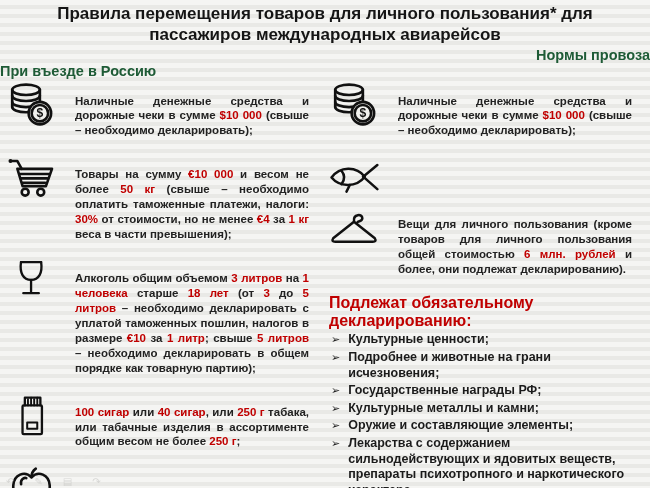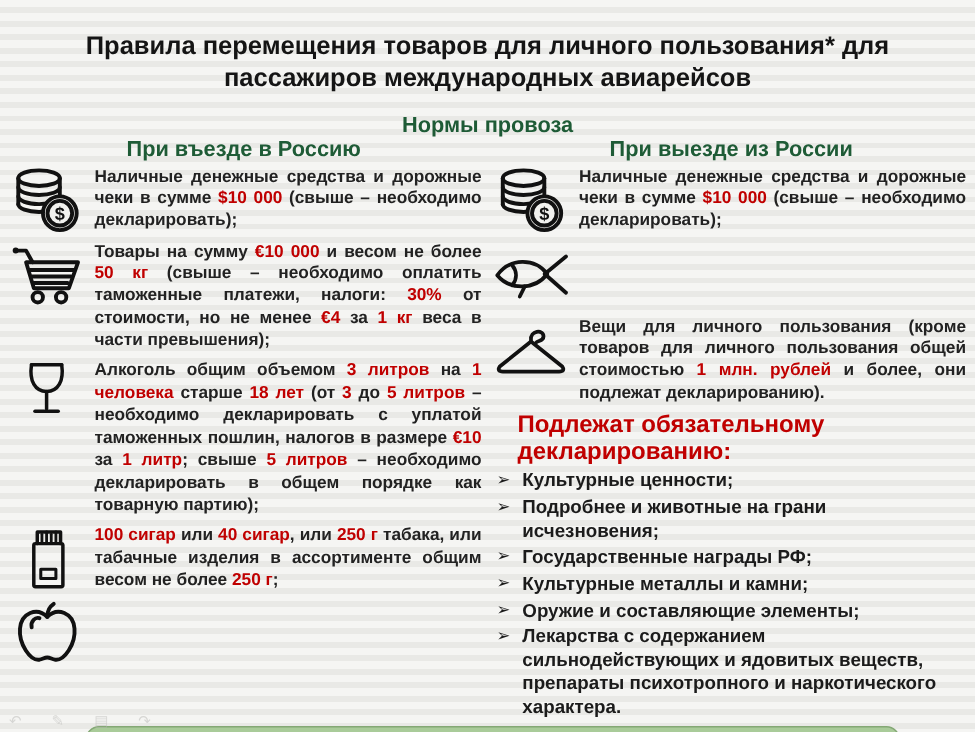--- a/index.html
+++ b/index.html
@@ -5,32 +5,32 @@
   html,body{margin:0;padding:0;}
   body{
     width:650px;height:488px;overflow:hidden;
     font-family:"Liberation Sans","DejaVu Sans",sans-serif;
     font-weight:bold;color:#1d1d1b;
   }
   .page{
     width:650px;height:488px;position:relative;overflow:hidden;
     background:repeating-linear-gradient(to bottom,#f5f5f3 0px,#f5f5f3 5px,#e9e9e6 5px,#e9e9e6 9px);
   }
-  .title{font-size:17px;text-align:center;line-height:1.25;padding:20px 26px 0;color:#151515;}
-  .subtitle{font-size:14.5px;text-align:center;color:#1E5B36;margin-top:13px;}
+  .title{font-size:17px;text-align:center;line-height:1.25;padding:3px 26px 0;color:#151515;}
+  .subtitle{font-size:14.5px;text-align:right;color:#1E5B36;margin-top:1px;}
   .col-headers{display:flex;}
-  .col-headers .ch{flex:1;text-align:center;font-size:14.5px;color:#1E5B36;}
+  .col-headers .ch{flex:1;text-align:left;font-size:14.5px;color:#1E5B36;}
   .columns{display:flex;gap:8px;padding:3px 6px 0 6px;}
   .col{flex:1;min-width:0;}
   .item{display:flex;gap:7px;margin-bottom:5px;}
   .icon{flex:0 0 50px;display:flex;justify-content:center;align-items:flex-start;}
   .icon svg{height:45px;max-width:50px;}
-  .txt{margin:0;font-size:11.5px;line-height:1.3;text-align:justify;color:#222;}
+  .txt{margin:12px;font-size:11.5px;line-height:1.3;text-align:justify;color:#222;}
   .red{color:#C00000;}
-  .declare-heading{font-size:16px;color:#C00000;margin:3px 0 3px 16px;line-height:1.1;}
+  .declare-heading{font-size:16px;color:#C00000;margin:3px 0 3px 0;line-height:1.1;}
   .declare-list{list-style:none;margin:0;padding:0 0 0 2px;font-size:12.5px;}
   .declare-list li{display:flex;gap:8px;margin-bottom:2px;line-height:1.25;color:#1b1b1b;}
   .bullet{flex:0 0 auto;font-size:11px;padding-top:1px;}
   .banner{
     display:flex;align-items:center;margin:2px 50px 0 57px;
     background:#A9CB99;border:1px solid #84A875;border-radius:9px;
     padding:4px 7px;min-height:46px;box-sizing:border-box;
   }
   .banner-text{flex:1;font-size:14px;text-align:center;line-height:1.3;color:#131313;padding:0 4px;}
   .qr{flex:0 0 46px;height:46px;background:#fff;padding:1px;margin-left:4px;box-sizing:border-box;}
@@ -41,21 +41,20 @@
 </head>
 <body>
 
 <div class="page">
 
   <div class="title">Правила перемещения товаров для личного пользования* для пассажиров международных авиарейсов</div>
   <div class="subtitle">Нормы провоза</div>
 
   <div class="col-headers">
     <div class="ch">При въезде в Россию</div>
-    <div class="ch">При выезде из России</div>
   </div>
 
   <div class="columns">
     <section class="col" id="left-col">
         <div class="item">
           <span class="icon">
             <svg viewBox="0 0 56 52" fill="none" stroke="#111" stroke-width="3" stroke-linecap="round" stroke-linejoin="round">
       <ellipse cx="22" cy="9" rx="16" ry="6"></ellipse>
       <path d="M6 9 v20"></path>
               <path d="M38 9 v20"></path>
@@ -148,21 +147,21 @@
     </svg>
             </span>
           </div>
           <div class="item">
             <span class="icon">
               <svg viewBox="0 0 60 42" fill="none" stroke="#111" stroke-width="3" stroke-linecap="round" stroke-linejoin="round">
       <path d="M30 13 c-1 -8 10 -9 10 -3 c0 4 -5 3 -6 5"></path>
       <path d="M30 14 L5 34 Q2.5 38 7.5 38 L52.5 38 Q57.5 38 55 34 Z"></path>
     </svg>
             </span>
-            <p class="txt"><span>Вещи для личного пользования (кроме товаров для личного пользования общей стоимостью </span><span class="red">1 млн. рублей</span><span> и более, они подлежат декларированию).</span></p>
+            <p class="txt"><span>Вещи для личного пользования (кроме товаров для личного пользования общей стоимостью </span><span class="red">6 млн. рублей</span><span> и более, они подлежат декларированию).</span></p>
           </div>
         </div>
       <div class="declare">
         <div class="declare-heading">Подлежат обязательному декларированию:</div>
         <ul class="declare-list" id="declare-list">
             <li>
               <span class="bullet">➢</span>
               <span>Культурные ценности;</span>
             </li>
             <li>

